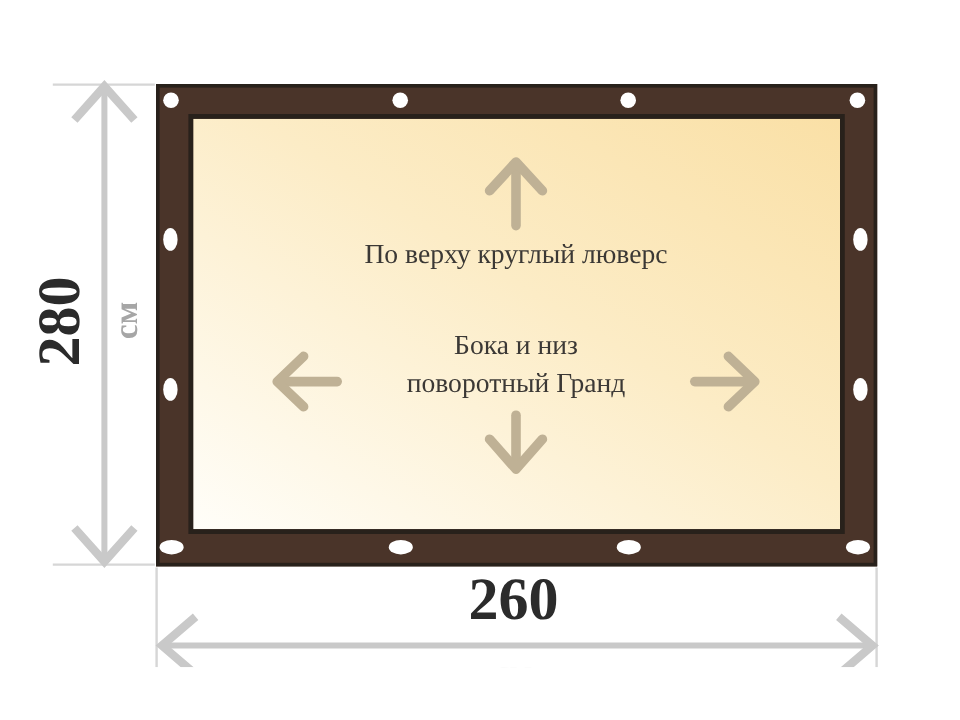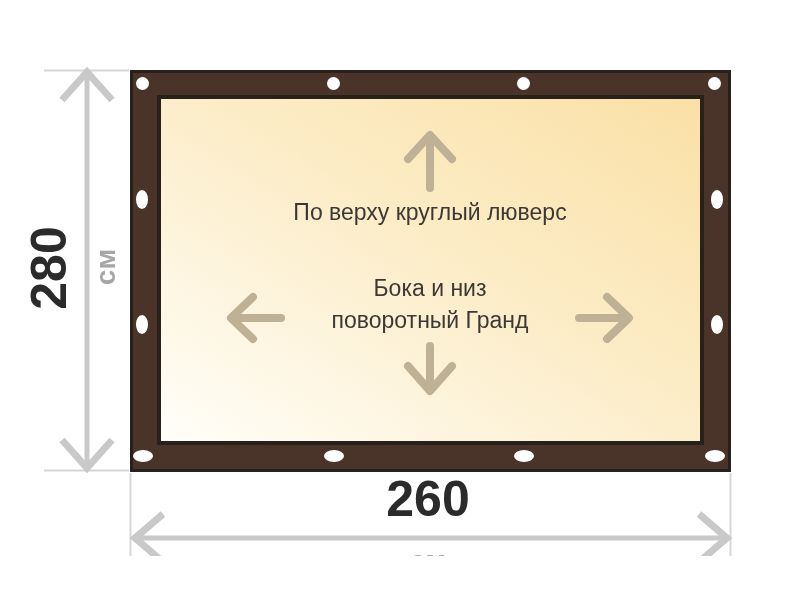--- a/index.html
+++ b/index.html
@@ -1,19 +1,19 @@
 <!DOCTYPE html>
 <html style="--page-bg: #ffffff; --frame-brown: #4a3429; --frame-outline: #28211b; --panel-light: #fffef9; --panel-mid: #fcecc6; --panel-peach: #fae0a6; --grommet-white: #ffffff; --interior-arrow: #bfb195; --dim-line: #c9c9c9; --dim-ext: #d6d6d6; --value-text: #2b2b2b; --unit-text: #a6a6a6; --label-text: #3b3835;"><head>
 <meta charset="utf-8">
 <style>
   html,body{margin:0;padding:0;background:#fff;}
   .stage{
     position:relative;width:800px;height:556px;overflow:hidden;
     background:var(--page-bg);
-    font-family:Liberation Sans, sans-serif;
+    font-family:Liberation Serif, serif;
   }
   .frame{
     position:absolute;left:130px;top:70px;width:601px;height:402px;
     box-sizing:border-box;background:var(--frame-brown);
     border:3px solid var(--frame-outline);
   }
   .panel{
     position:absolute;left:157px;top:95px;width:547px;height:350px;
     box-sizing:border-box;border:4px solid var(--frame-outline);
     background:linear-gradient(to top right,var(--panel-light) 0%,var(--panel-mid) 55%,var(--panel-peach) 100%);

